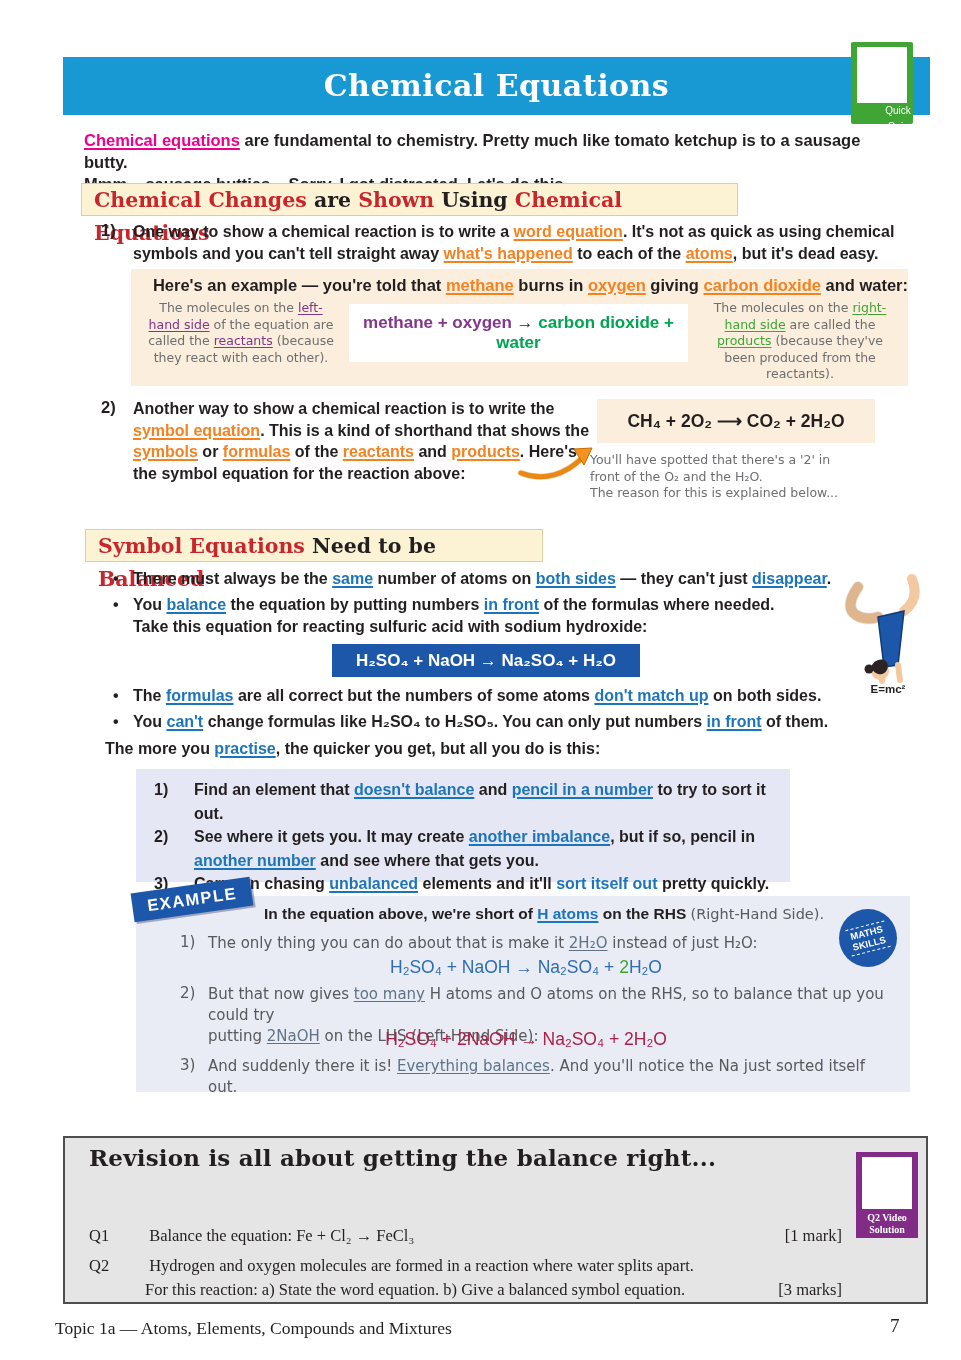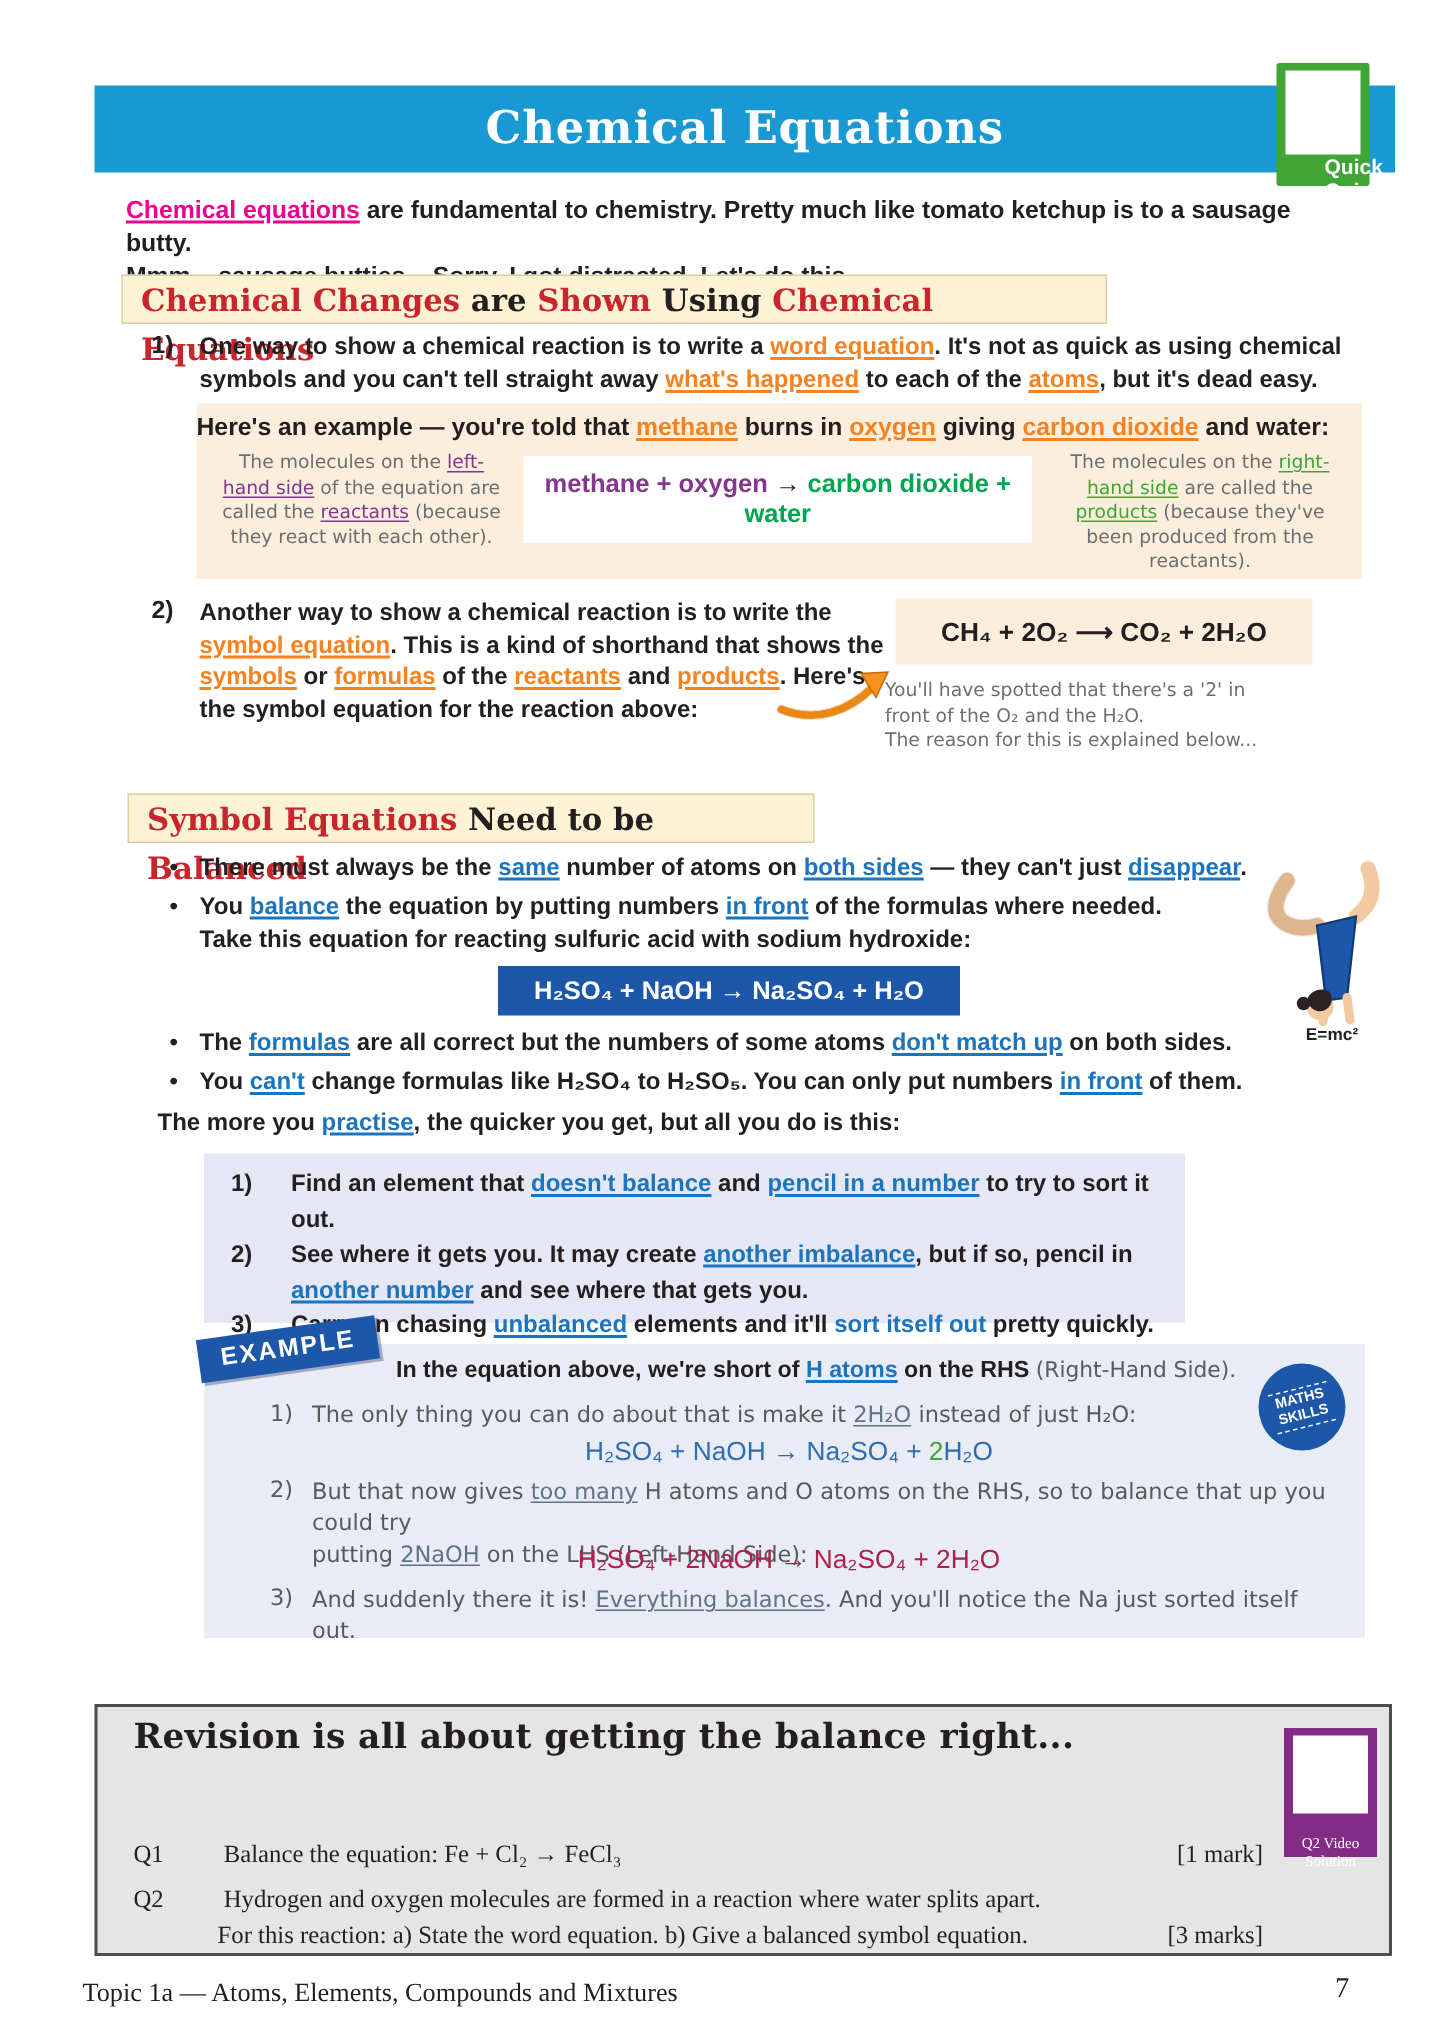--- a/index.html
+++ b/index.html
@@ -12,41 +12,41 @@
 
   
   .banner{left:63px;top:57px;width:867px;height:58px;background:#1899D4;}
   .banner h1{
     margin:0;text-align:center;line-height:58px;font-family:"DejaVu Serif",serif;
     font-weight:bold;font-size:30px;color:#ffffff;letter-spacing:.5px;
   }
   .quickquiz{left:851px;top:42px;width:62px;height:82px;background:#3FA535;
     border-radius:2px;padding:0;z-index:5;text-align:center;}
   .quickquiz .qr{margin:5px auto 0;width:50px;height:56px;background:#ffffff;}
-  .quickquiz .lbl{color:#fff;font-weight:bold;font-size:14px;line-height:16px;padding-left:32px;}
+  .quickquiz .lbl{color:#fff;font-weight:normal;font-size:10px;line-height:16px;padding-left:32px;}
 
   
   .intro{left:84px;top:129px;width:822px;font-weight:bold;font-size:16.5px;line-height:22px;}
 
   
   .headingbox{
     background:#FBF3D4;border:1px solid #D9CFA0;height:33px;line-height:33px;
     font-family:"DejaVu Serif",serif;font-weight:bold;font-size:20.5px;color:#231F20;
     padding-left:12px;box-sizing:border-box;
   }
   .h1box{left:81px;top:183px;width:657px;}
   .h2box{left:85px;top:529px;width:458px;}
 
   
   .pt-num{font-weight:bold;font-size:16.5px;}
   .pt-text{font-weight:bold;font-size:16px;line-height:21.5px;}
 
   
   .cream1{left:131px;top:269px;width:777px;height:117px;background:#FBEEDC;box-sizing:border-box;padding-top:7px;}
-  .cream1 .hd{text-align:left;font-weight:bold;font-size:16.5px;}
+  .cream1 .hd{text-align:right;font-weight:bold;font-size:16.5px;}
   .cream1 .row{display:flex;margin-top:5px;align-items:flex-start;}
   .notetxt{font-family:"DejaVu Sans",sans-serif;font-size:12.5px;line-height:16.5px;color:#6D6E71;text-align:center;}
   .cream1 .ln{width:192px;margin-left:14px;}
   .cream1 .rn{width:200px;margin-right:8px;}
   .whiteeq{flex:1;margin:4px 12px 0;background:#ffffff;text-align:center;
     padding:9px 4px;font-weight:bold;font-size:17px;}
 
   
   .symeqbox{left:597px;top:399px;width:278px;height:44px;background:#FBEEDC;
     text-align:center;line-height:44px;font-weight:bold;font-size:17.5px;}
@@ -94,21 +94,21 @@
   .revision{left:63px;top:1136px;width:865px;height:168px;border:2px solid #4D4D4F;
     box-sizing:border-box;background:#e5e5e5;font-family:"Liberation Serif",serif;}
   .rev-h{position:absolute;left:24px;top:6px;font-family:"DejaVu Serif",serif;
     font-weight:bold;font-size:23px;letter-spacing:.2px;}
   .rev-body{position:absolute;left:24px;top:42px;width:720px;font-size:16.5px;line-height:22px;white-space:pre-line;}
   .qrow{position:absolute;left:24px;font-size:16.5px;}
   .qlabel{display:inline-block;width:56px;}
   .qmarks{position:absolute;right:84px;font-size:16.5px;}
   .videobadge{position:absolute;right:8px;top:14px;width:62px;height:86px;background:#822C87;text-align:center;}
   .videobadge .qr{margin:5px auto 0;width:50px;height:52px;background:#fff;}
-  .videobadge .lbl{color:#fff;font-weight:normal;font-size:10px;line-height:12px;margin-top:15px;white-space:pre-line;font-family:"Liberation Serif",serif;}
+  .videobadge .lbl{color:#fff;font-weight:bold;font-size:10px;line-height:12px;margin-top:3px;white-space:pre-line;font-family:"Liberation Serif",serif;}
 
   
   .footer-topic{left:55px;top:1318px;font-family:"Liberation Serif",serif;font-size:17.5px;}
   .footer-page{left:890px;top:1315px;font-family:"Liberation Serif",serif;font-size:19px;}
 
   
   .sg-pk{color:#EC008C;text-decoration:underline;text-decoration-thickness:2px;text-underline-offset:2px;}
   .sg-o{color:#F58220;text-decoration:underline;text-decoration-thickness:2px;text-underline-offset:2px;}
   .sg-red{color:#C9252C;}
   .sg-b{color:#1C75BC;text-decoration:underline;text-decoration-thickness:2px;text-underline-offset:2px;}

